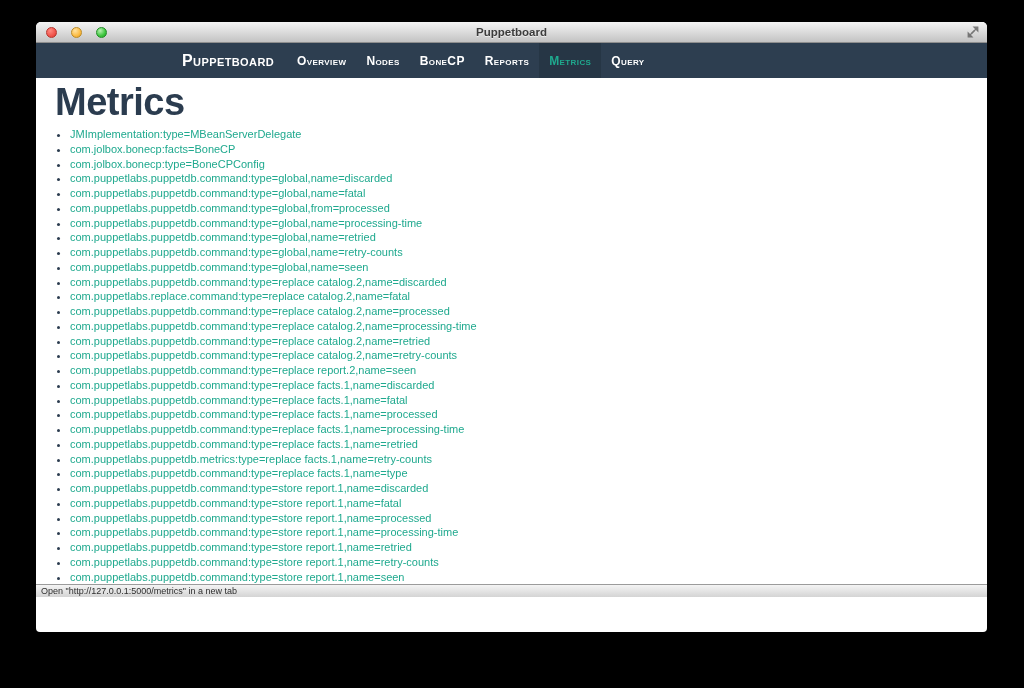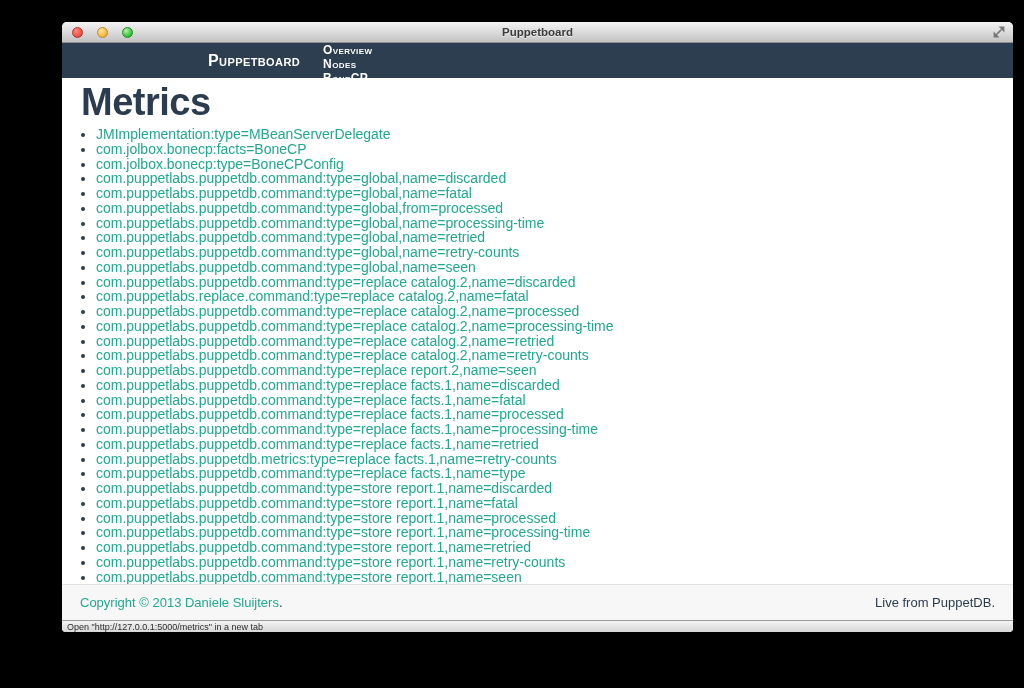--- a/index.html
+++ b/index.html
@@ -5,21 +5,21 @@
   html,body { margin:0; padding:0; }
   body {
     width:1024px; height:688px; background:#000; overflow:hidden;
     font-family:"Liberation Sans", sans-serif; position:relative;
     -webkit-font-smoothing:antialiased;
   }
   .window {
     position:absolute; left:36px; top:22px; width:951px; height:610px;
     border-radius:5px 5px 4px 4px; overflow:hidden; background:#fff;
     box-shadow:0 10px 35px rgba(0,0,0,0.85);
-    display:flex; flex-direction:column;margin-left:26px;
+    display:flex; flex-direction:column;
   }
   
   .titlebar {
     height:20px; flex:0 0 20px; position:relative;
     background:linear-gradient(#f4f4f4,#c3c3c3);
     border-bottom:1px solid #8e8e8e;
     display:flex; align-items:center; justify-content:center;
   }
   .traffic { position:absolute; left:10px; top:0; height:20px; display:flex; align-items:center; gap:14px; }
   .light { width:11px; height:11px; border-radius:50%; box-sizing:border-box; }
@@ -45,21 +45,21 @@
     text-decoration:none;
   }
   .nav-item.active { background:#263645; color:#1fa98e; }
   
   .content { flex:0 0 506px; height:506px; background:#fff; padding:0 19px; box-sizing:border-box; overflow:hidden; }
   .page-title {
     margin:4px 0 0 0; font-size:38px; line-height:40px; font-weight:bold;
     color:#2b3c4f; letter-spacing:-0.5px;
   }
   ul.metric-list { margin:5px 0 0 0; padding:0 0 0 15px; list-style:disc; }
-  ul.metric-list li { font-size:14px; line-height:14.75px; color:#2b3c4f; }
+  ul.metric-list li { font-size:11px; line-height:14.75px; color:#2b3c4f; }
   ul.metric-list a { color:#1fa98e; text-decoration:none; }
   
   .footer {
     flex:0 0 35px; height:35px; background:#f7f7f7; border-top:1px solid #e2e2e2;
     display:flex; align-items:center; justify-content:space-between;
     padding:0 18px; font-size:13px;
   }
   .footer a { color:#1fa98e; text-decoration:none; }
   .footer .period { color:#2b3c4f; }
   .footer-right { color:#2b3c4f; }
@@ -88,21 +88,21 @@
         <line x1="4.5" y1="7.5" x2="10" y2="2"></line>
         <polygon points="10.8,1.2 10.8,5 7,1.2"></polygon>
         <line x1="7.5" y1="4.5" x2="2" y2="10"></line>
         <polygon points="1.2,10.8 1.2,7 5,10.8"></polygon>
       </g>
     </svg>
   </div>
 
   <nav class="navbar">
     <a class="brand">Puppetboard</a>
-    <div id="nav-items" style="display:flex; align-items:stretch;flex-direction:column;">
+    <div id="nav-items" style="display:flex; align-items:stretch;">
         <a class="nav-item">Overview</a>
         <a class="nav-item">Nodes</a>
         <a class="nav-item">BoneCP</a>
         <a class="nav-item">Reports</a>
         <a class="nav-item active">Metrics</a>
         <a class="nav-item">Query</a>
       </div>
   </nav>
 
   <main class="content">
@@ -135,24 +135,18 @@
         <li><a>com.puppetlabs.puppetdb.command:type=store report.1,name=discarded</a></li>
         <li><a>com.puppetlabs.puppetdb.command:type=store report.1,name=fatal</a></li>
         <li><a>com.puppetlabs.puppetdb.command:type=store report.1,name=processed</a></li>
         <li><a>com.puppetlabs.puppetdb.command:type=store report.1,name=processing-time</a></li>
         <li><a>com.puppetlabs.puppetdb.command:type=store report.1,name=retried</a></li>
         <li><a>com.puppetlabs.puppetdb.command:type=store report.1,name=retry-counts</a></li>
         <li><a>com.puppetlabs.puppetdb.command:type=store report.1,name=seen</a></li>
       </ul>
   </main>
 
-  <div class="footer">
-    <span>
-      <a>Copyright © 2013 Daniele Sluijters</a><span class="period">.</span>
-    </span>
-    <span class="footer-right">Live from PuppetDB.</span>
-  </div>
 
   <div class="statusbar">
     <span>Open "http://127.0.0.1:5000/metrics" in a new tab</span>
   </div>
 
 </div>
 
 </body></html>

